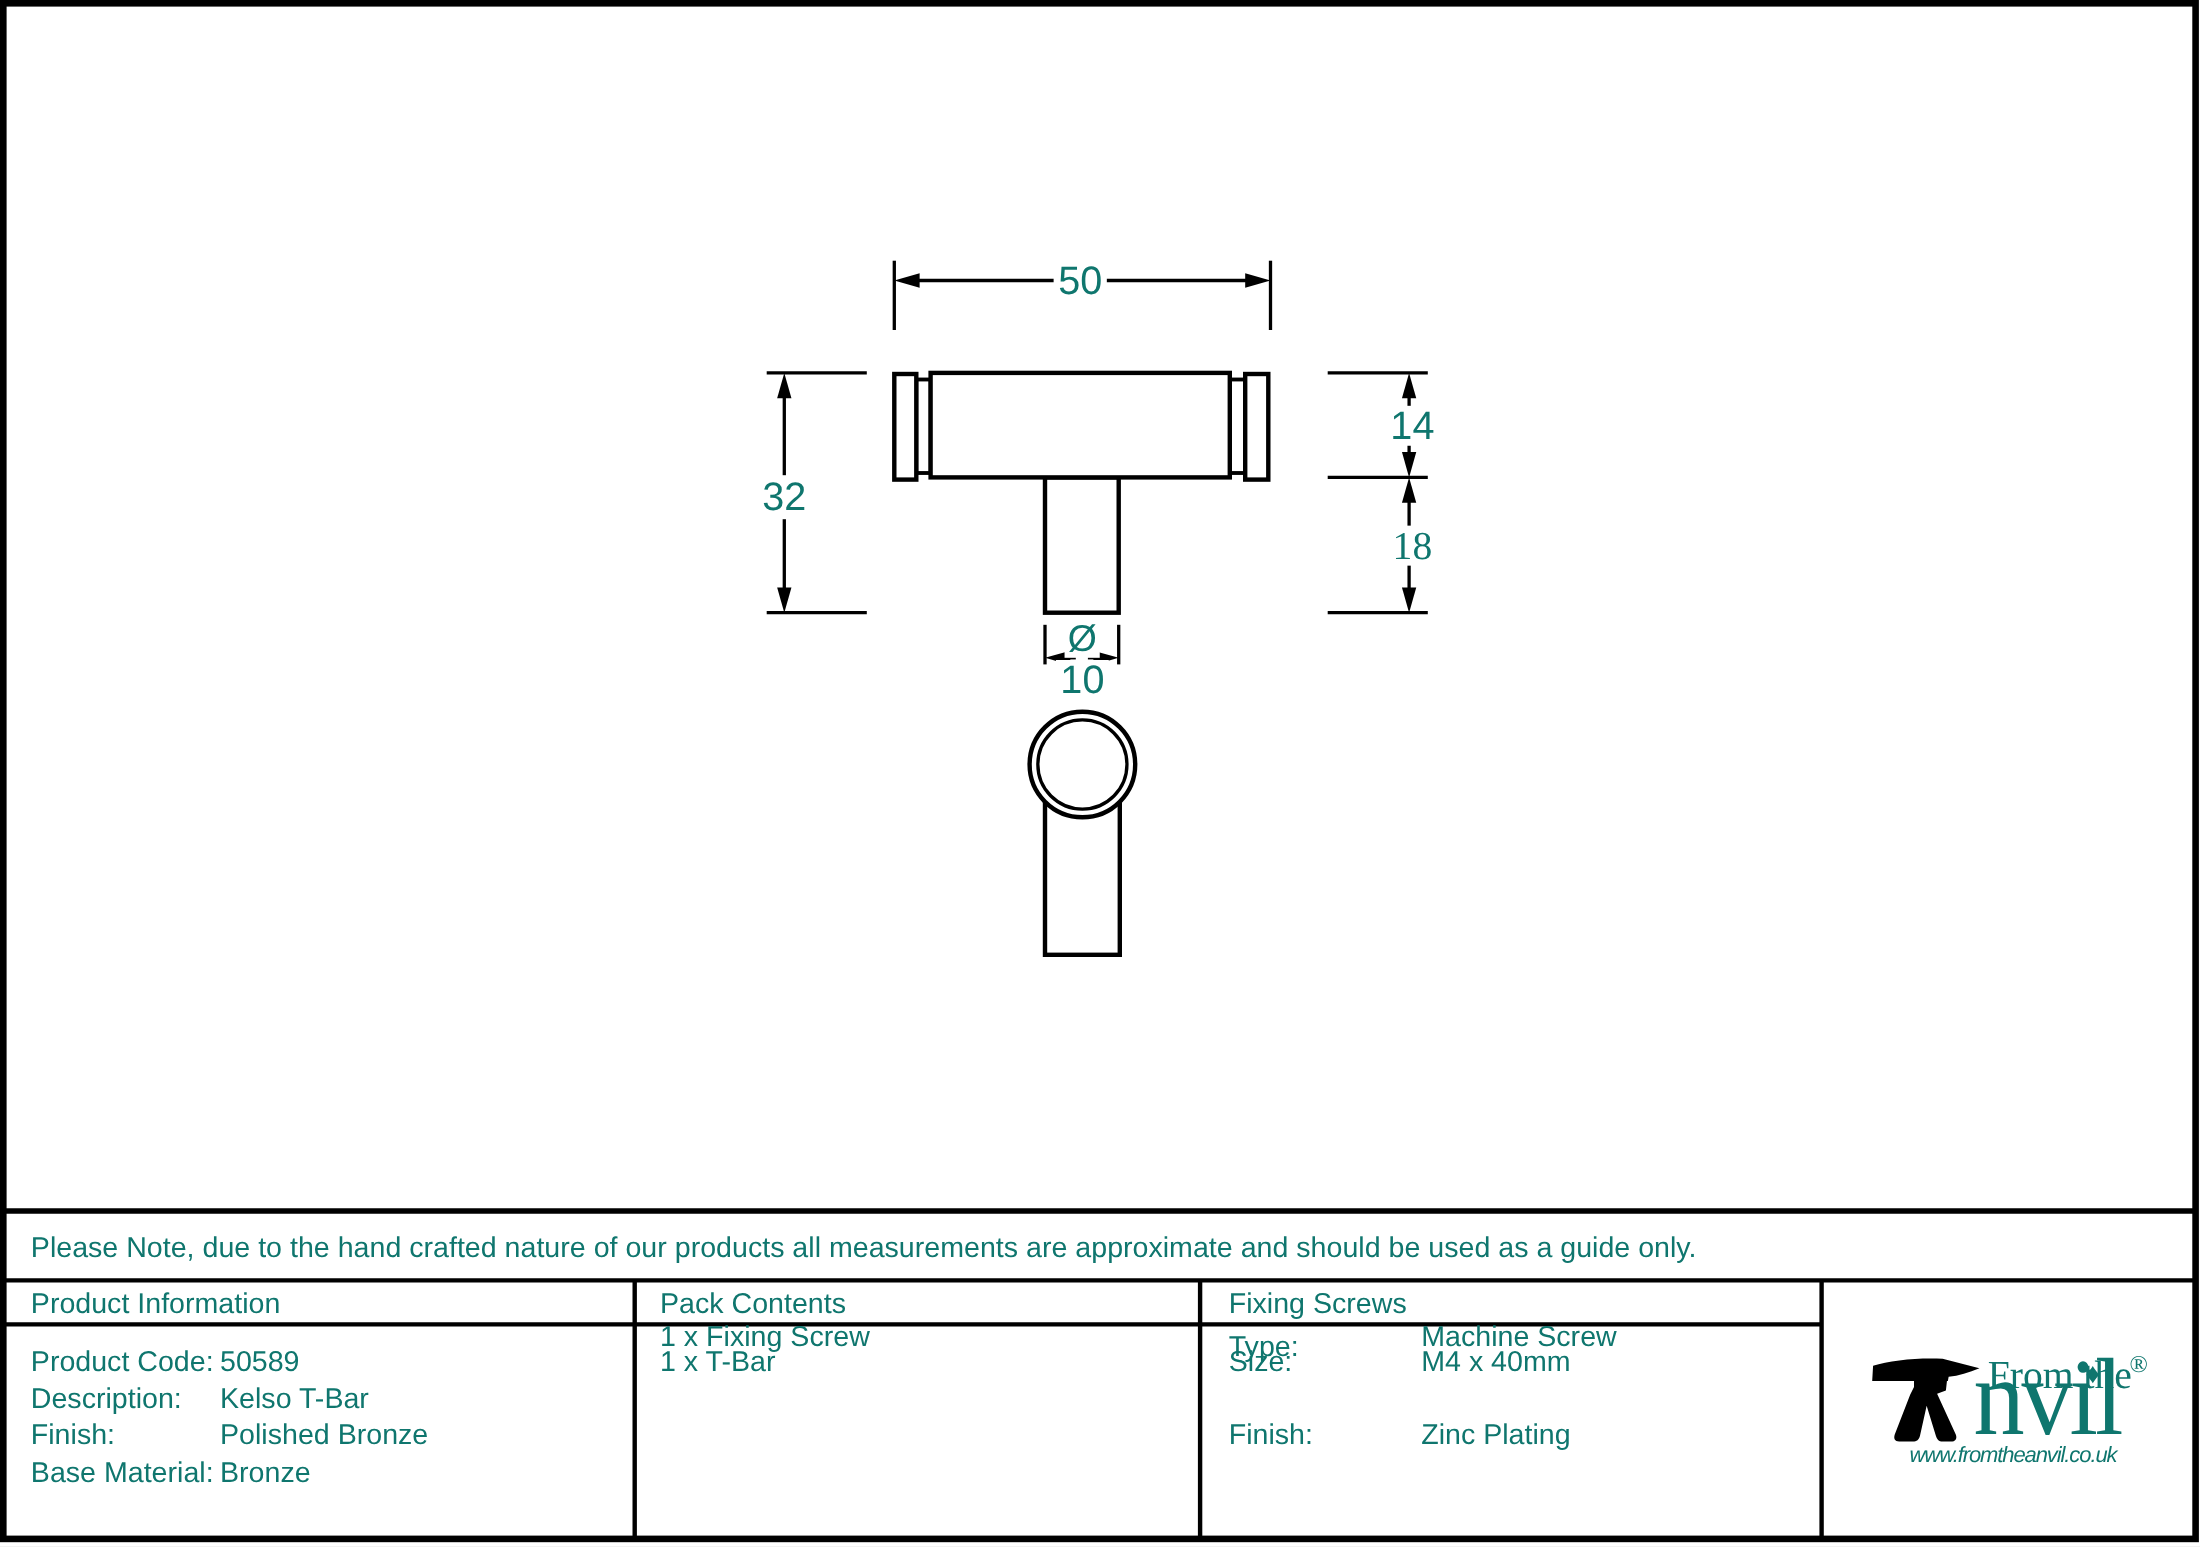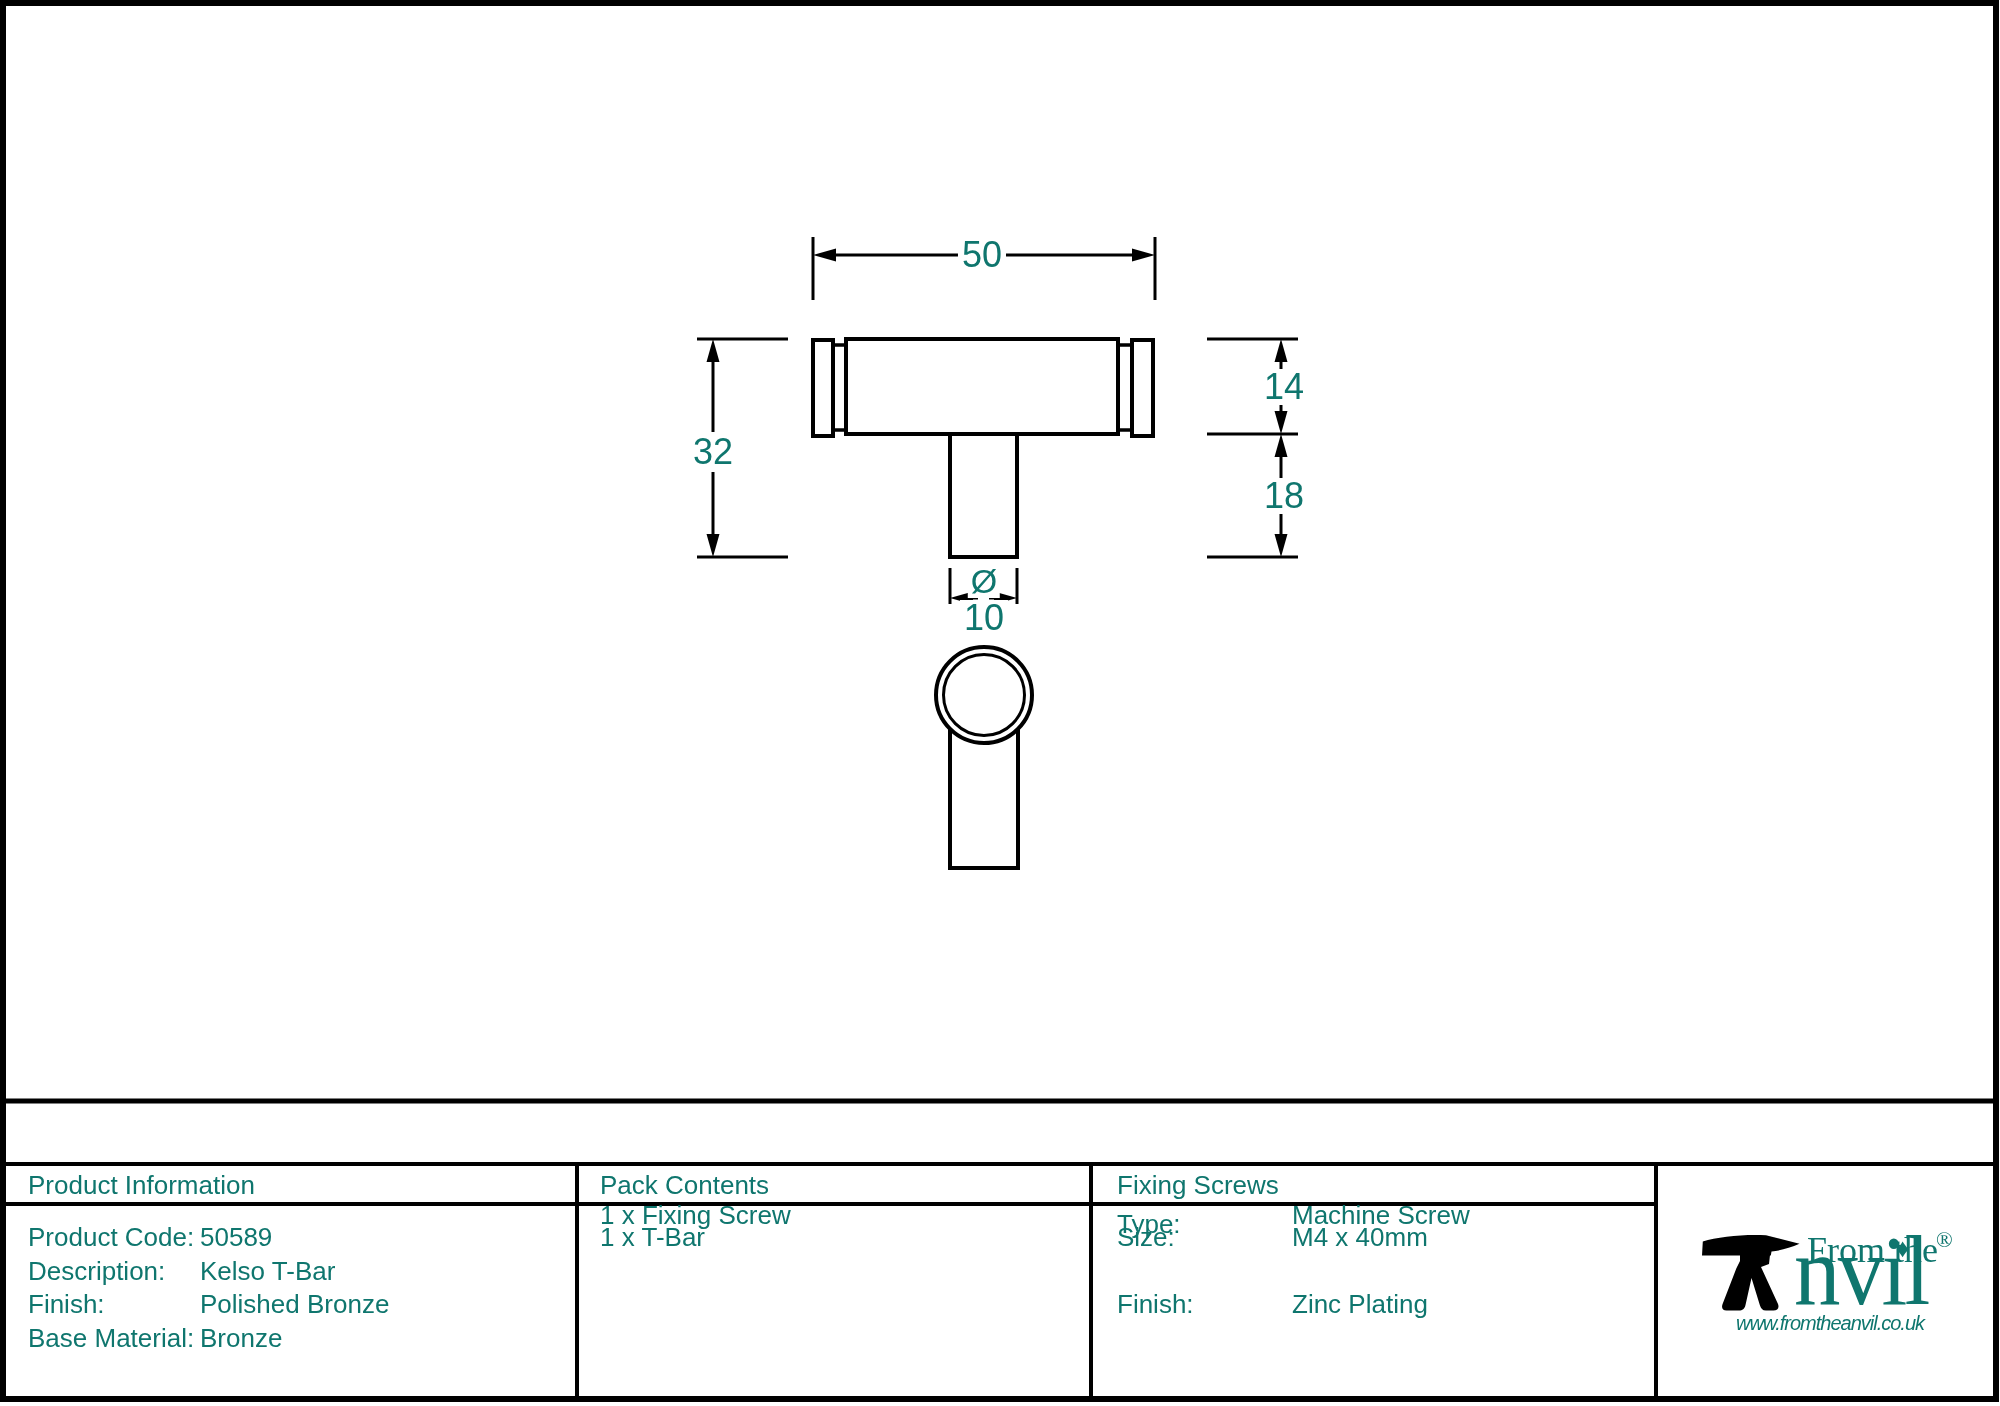--- a/index.html
+++ b/index.html
@@ -143,24 +143,25 @@
         <line x1="577" y1="1164" x2="577" y2="1399" stroke-width="4"></line>
         <line x1="1091" y1="1164" x2="1091" y2="1399" stroke-width="4"></line>
         <line x1="1656" y1="1164" x2="1656" y2="1399" stroke-width="4"></line>
       </g>
     </g>
   </svg>
 
   <span class="abs dim-label" style="left:982px;top:255px;">50</span>
   <span class="abs dim-label" style="left:713px;top:452px;">32</span>
   <span class="abs dim-label" style="left:1284px;top:387px;">14</span>
-  <span class="abs dim-label" style="left:1284px;top:496px;">18</span>
+  <span class="abs dim-label" style="left:1284px;top:496px;font-family:Liberation Serif, serif;">18</span>
   <span class="abs dia-symbol" style="left:984px;top:581px;">Ø</span>
   <span class="abs dim-label" style="left:984px;top:618px;">10</span>
 
+  <span class="abs tbl-text" style="left:28px;top:1134px;">Please Note, due to the hand crafted nature of our products all measurements are approximate and should be used as a guide only.</span>
 
   <span class="abs tbl-text" style="left:28px;top:1185px;">Product Information</span>
   <span class="abs tbl-text" style="left:600px;top:1185px;">Pack Contents</span>
   <span class="abs tbl-text" style="left:1117px;top:1185px;">Fixing Screws</span>
 
   <div>
     <span class="abs tbl-text" style="left:28px;top:1237px;">Product Code:</span>
     <span class="abs tbl-text" style="left:200px;top:1237px;">50589</span>
     <span class="abs tbl-text" style="left:28px;top:1271px;">Description:</span>
     <span class="abs tbl-text" style="left:200px;top:1271px;">Kelso T-Bar</span>

